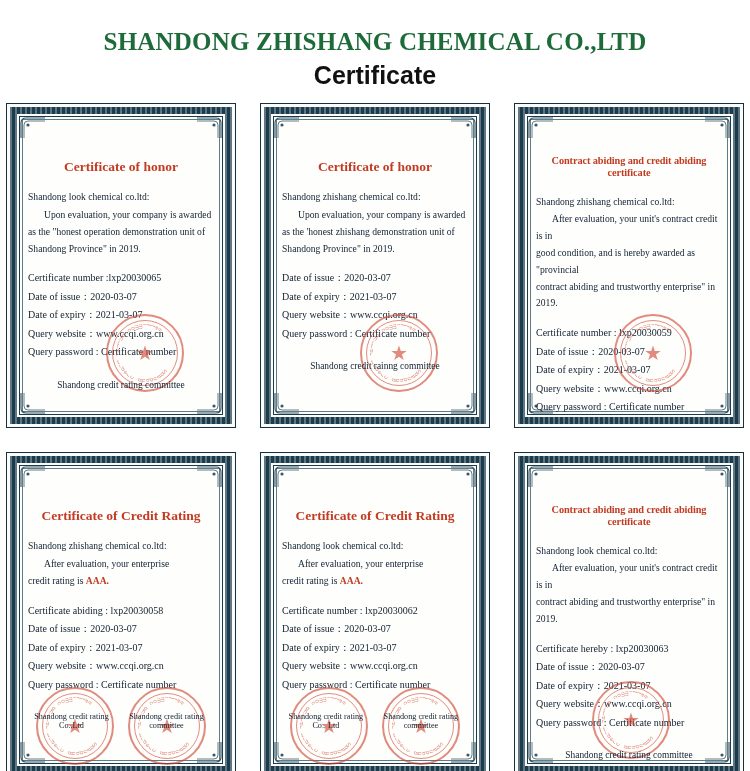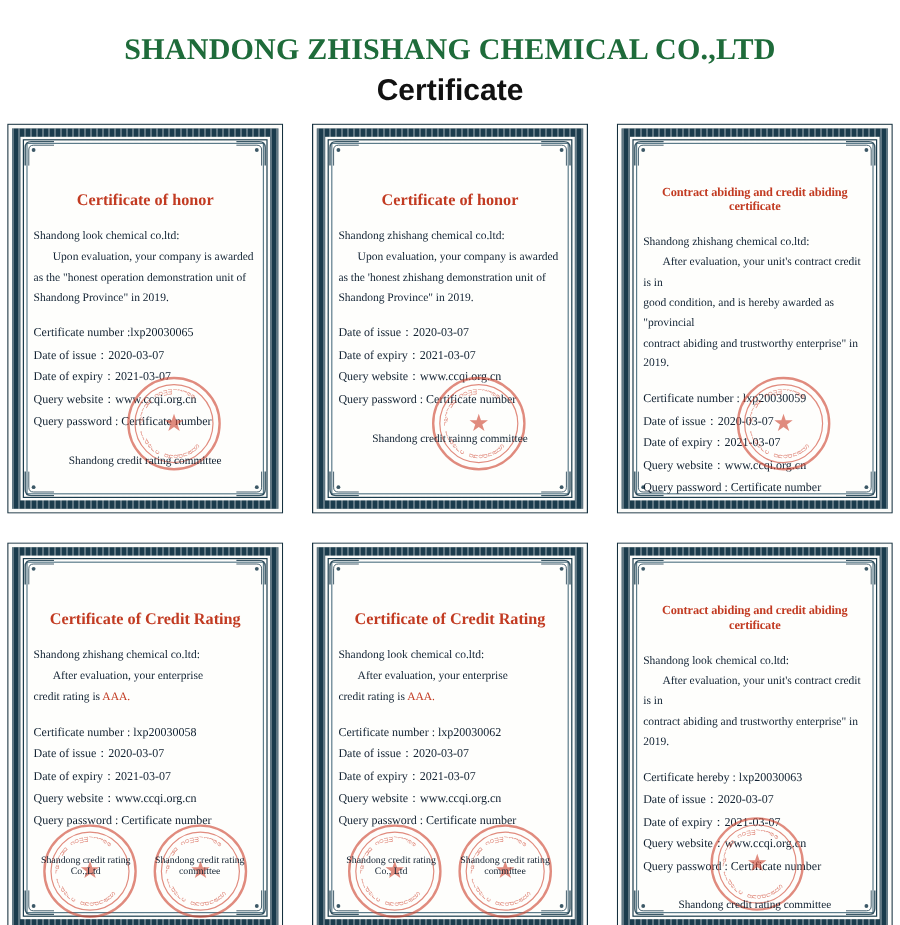--- a/index.html
+++ b/index.html
@@ -139,21 +139,21 @@
     color: #123;
     line-height: 1.75;
   }
   .cert-body .salutation {
     margin-bottom: 1px;
   }
   .cert-body p {
     margin: 0;
   }
   .indent { text-indent: 16px; }
-  .highlight-red { color: #c23b22; font-weight: normal; }
+  .highlight-red { color: #c23b22; font-weight: bold; }
 
   .cert-fields {
     margin-top: 12px;
     font-size: 10px;
     line-height: 1.85;
     color: #102030;
   }
   .cert-fields .fld { white-space: nowrap; }
 
   .signature {
@@ -537,21 +537,21 @@
     </div>
 
     <div class="cert-content">
       <div class="cert-title">Certificate of Credit Rating</div>
       <div class="cert-body">
             <p class="salutation">Shandong zhishang chemical co.ltd:</p>
             <p class="indent">After evaluation, your enterprise</p>
             <p>credit rating is <span class="highlight-red">AAA.</span></p>
           </div>
       <div class="cert-fields">
-            <div class="fld">Certificate number : lxp20030058</div>
+            <div class="fld">Certificate abiding : lxp20030058</div>
             <div class="fld">Date of  issue：2020-03-07</div>
             <div class="fld">Date of expiry：2021-03-07</div>
             <div class="fld">Query website：www.ccqi.org.cn</div>
             <div class="fld">Query password : Certificate number</div>
           </div>
       <div class="signature two">
             <div>Shandong credit rating Co.,Ltd</div>
             <div>Shandong credit rating committee</div>
           </div>
     </div>

